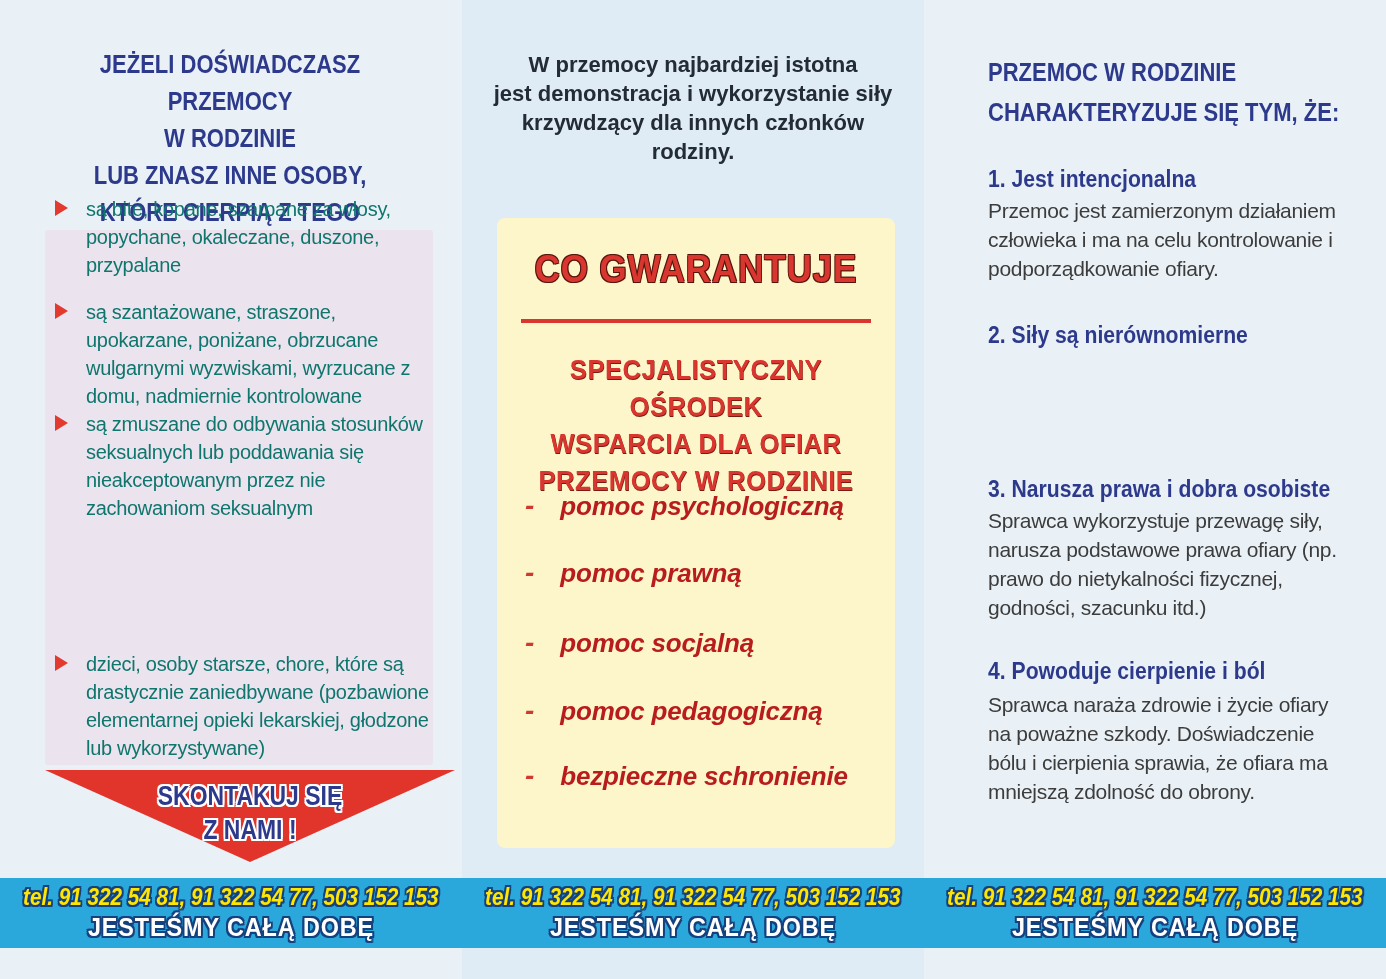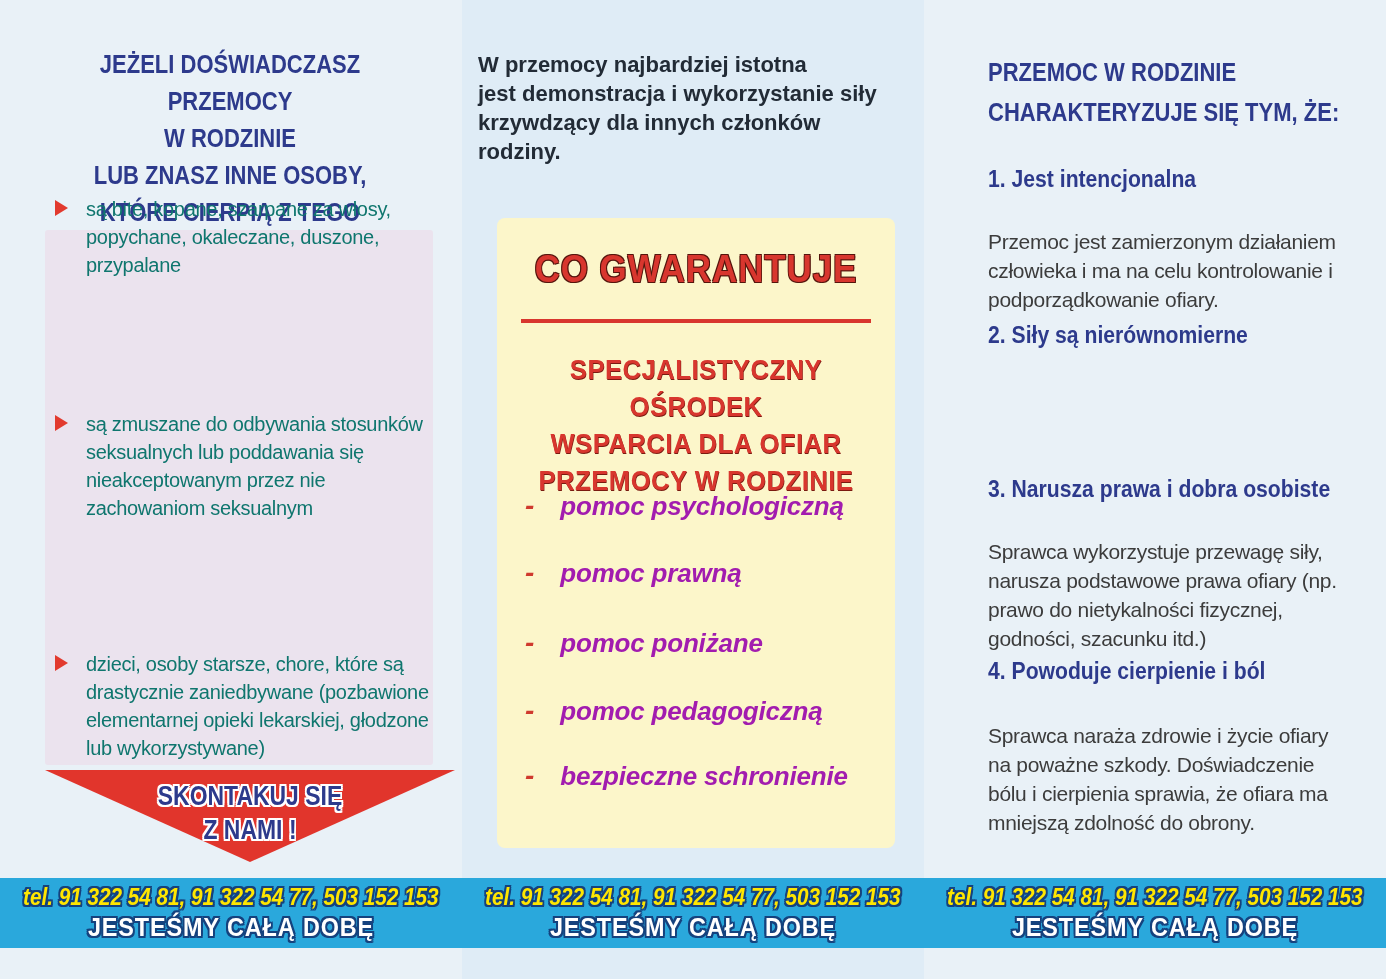--- a/index.html
+++ b/index.html
@@ -39,21 +39,21 @@
   #arrow-text{
     position:absolute; left:45px; top:779px; width:410px; text-align:center;
     font-weight:bold; font-size:27px; line-height:34px; color:#2d3a8c;
     transform:scaleX(0.85); transform-origin:center top;
     text-shadow:-2px -2px 0 #fff,2px -2px 0 #fff,-2px 2px 0 #fff,2px 2px 0 #fff,
                 -2px 0 0 #fff,2px 0 0 #fff,0 -2px 0 #fff,0 2px 0 #fff;
   }
 
   
   #middle-intro{
-    position:absolute; left:478px; top:50px; width:430px; text-align:left;
+    position:absolute; left:478px; top:50px; width:430px; text-align:center;
     font-weight:bold; font-size:22px; line-height:29px; color:#222b36;
   }
   #yellow-box{
     position:absolute; left:497px; top:218px; width:398px; height:630px;
     background:#fcf6ca; border-radius:8px;
   }
   #box-title{
     position:absolute; left:0; top:30px; width:100%; text-align:center;
     font-weight:900; font-size:38px; color:#d8362e;
     transform:scaleX(0.92); transform-origin:center top;
@@ -67,36 +67,36 @@
     position:absolute; left:0; top:134px; width:100%; text-align:center;
     font-weight:800; font-size:27px; line-height:37px; color:#d8362e;
     transform:scaleX(0.95); transform-origin:center top;
     text-shadow:0.5px 0.5px 0 #7a1a10;
     letter-spacing:0.5px;
   }
   .box-item{position:absolute; left:28px; width:345px; display:flex; align-items:baseline;}
   .box-dash{flex:0 0 auto; color:#cf3a2e; font-weight:900; font-size:28px; font-style:italic;}
   .box-item-text{
     margin-left:26px; font-style:italic; font-weight:bold; font-size:26px;
-    color:#a21caf; letter-spacing:-0.2px;
+    color:#b91c1c; letter-spacing:-0.2px;
   }
 
   
   #right-heading{
     position:absolute; left:988px; top:52px; width:430px; text-align:left;
     font-weight:bold; font-size:25px; line-height:40px; color:#2d3a8c;
     transform:scaleX(0.88); transform-origin:left top;
   }
   .point-title{
     position:absolute; left:988px; width:420px; font-weight:bold; font-size:23px;
     color:#2d3a8c; transform:scaleX(0.92); transform-origin:left top;
   }
   .point-body{
     position:absolute; left:988px; width:362px; font-size:21px; line-height:29px;
-    color:#3c3c3c; letter-spacing:-0.3px;margin-top:31px;
+    color:#3c3c3c; letter-spacing:-0.3px;
   }
 
   
   #footer-bar{
     position:absolute; left:0; top:878px; width:1386px; height:70px;
     background:#2aa8dc; display:flex;
   }
   .footer-cell{
     width:462px; height:70px; display:flex; flex-direction:column;
     align-items:center; justify-content:center;
@@ -128,20 +128,24 @@
     <div>W RODZINIE</div>
     <div>LUB ZNASZ INNE OSOBY,</div>
     <div>KTÓRE CIERPIĄ Z TEGO POWODU:</div>
   </div>
 
   <div id="pink-box"></div>
 
   <div class="bullet" style="top:195px">
     <span class="tri"></span>
     <div class="btext">są bite, kopane, szarpane za włosy, popychane, okaleczane, duszone, przypalane</div>
+  </div>
+  <div class="bullet" style="top:298px">
+    <span class="tri"></span>
+    <div class="btext">są szantażowane, straszone, upokarzane, poniżane, obrzucane wulgarnymi wyzwiskami, wyrzucane z domu, nadmiernie kontrolowane</div>
   </div>
   <div class="bullet" style="top:410px">
     <span class="tri"></span>
     <div class="btext">są zmuszane do odbywania stosunków seksualnych lub poddawania się nieakceptowanym przez nie zachowaniom seksualnym</div>
   </div>
   <div class="bullet" style="top:650px">
     <span class="tri"></span>
     <div class="btext">dzieci, osoby starsze, chore, które są drastycznie zaniedbywane (pozbawione elementarnej opieki lekarskiej, głodzone lub wykorzystywane)</div>
   </div>
 
@@ -170,21 +174,21 @@
     <div class="box-item" style="top:272px">
       <span class="box-dash">-</span>
       <span class="box-item-text">pomoc psychologiczną</span>
     </div>
     <div class="box-item" style="top:339px">
       <span class="box-dash">-</span>
       <span class="box-item-text">pomoc prawną</span>
     </div>
     <div class="box-item" style="top:409px">
       <span class="box-dash">-</span>
-      <span class="box-item-text">pomoc poniżane</span>
+      <span class="box-item-text">pomoc socjalną</span>
     </div>
     <div class="box-item" style="top:477px">
       <span class="box-dash">-</span>
       <span class="box-item-text">pomoc pedagogiczną</span>
     </div>
     <div class="box-item" style="top:542px">
       <span class="box-dash">-</span>
       <span class="box-item-text">bezpieczne schronienie</span>
     </div>
   </div>

